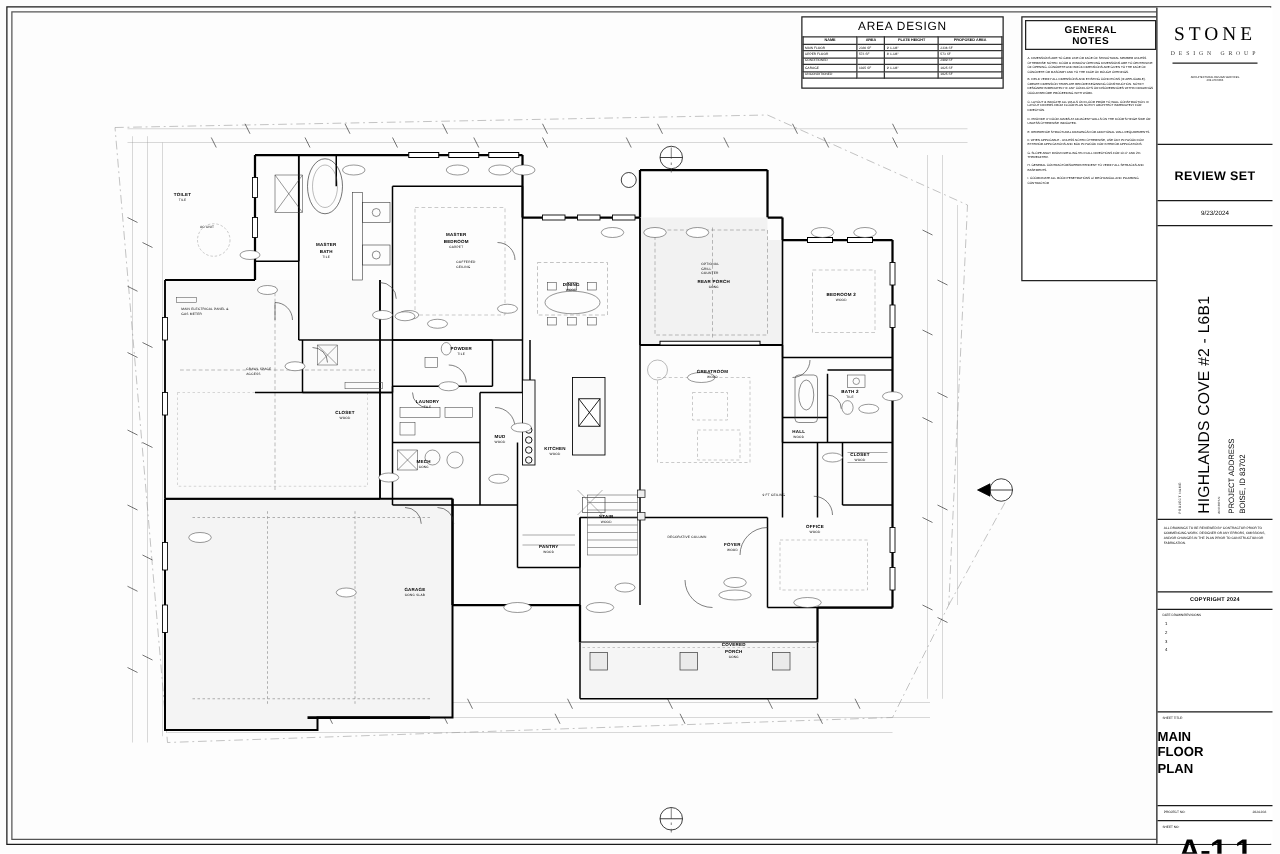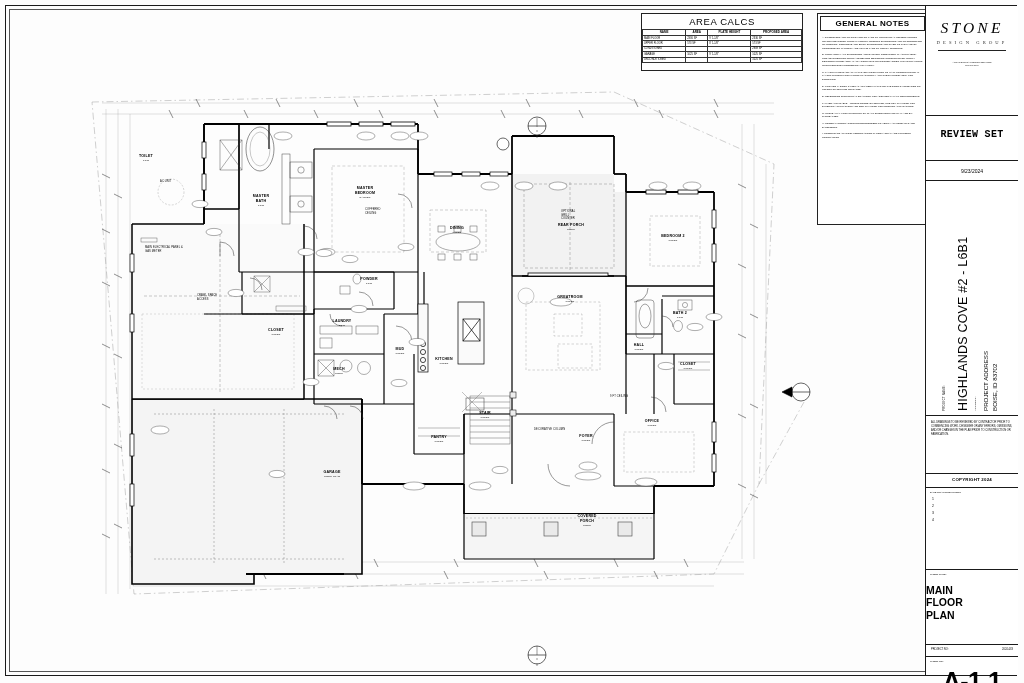--- a/index.html
+++ b/index.html
@@ -16,29 +16,29 @@
 
   
   .blk{position:absolute;box-sizing:border-box;background:#fff;border:1px solid #222;}
   .blk-h{font-size:9.5px;text-align:center;font-weight:400;letter-spacing:.6px;padding:2px 0 2px;}
 
   table.calc{border-collapse:collapse;width:100%;font-size:2.6px;}
   table.calc td,table.calc th{border:.5px solid #333;padding:0.6px 1px;line-height:1.25;}
   table.calc th{font-weight:700;text-align:center;font-size:3px;}
   table.calc td.l{text-align:left;}
 
-  .gn-title{font-size:8px;font-weight:700;text-align:center;letter-spacing:.4px;border:1px solid #222;padding:2px 0;margin:2px;}
+  .gn-title{font-size:8px;font-weight:700;text-align:center;letter-spacing:.4px;border:1px solid #222;padding:2px 16px;margin:2px;}
   .gn-body{padding:3px 4px 2px 4px;}
   .gn-p{font-size:2.45px;line-height:1.45;margin:0 0 3.2px 0;text-align:left;}
 
   
   #tb{position:absolute;right:6px;top:6px;width:93px;height:669px;border-left:1px solid #1a1a1a;box-sizing:border-box;background:#fff;}
   .tbcell{border-bottom:1px solid #1a1a1a;box-sizing:border-box;position:relative;}
   .logo-wrap{padding:14px 4px 6px;text-align:center;}
-  .logo-main{font-family:"Liberation Serif",serif;font-size:15.5px;letter-spacing:3.2px;line-height:1;font-style:italic;}
+  .logo-main{font-family:"Liberation Serif",serif;font-size:15.5px;letter-spacing:3.2px;line-height:1;}
   .logo-sub{font-family:"Liberation Serif",serif;font-size:4.6px;letter-spacing:3.1px;margin-top:4px;color:#333;}
   .logo-rule{height:1px;background:#222;margin:5px 8px 5px;}
   .logo-addr{font-size:2.2px;line-height:1.45;color:#222;margin-top:10px;}
   .review{font-size:10px;font-weight:700;text-align:center;letter-spacing:.3px;padding:13px 0;}
   .dateline{font-size:5px;text-align:center;padding:5px 0;}
 
   .vertwrap{position:relative;height:235px;}
   .vert{position:absolute;transform-origin:0 0;white-space:nowrap;}
   .v-proj-lbl{font-size:2.6px;letter-spacing:.4px;}
   .v-proj{font-size:12.5px;letter-spacing:.2px;}
@@ -641,21 +641,21 @@
         <div class="notelbl" style="left: 183px; top: 280px;">CRAWL SPACE<br>ACCESS</div>
         <div class="notelbl" style="left: 547px; top: 196px;">OPTIONAL<br>GRILL<br>COUNTER</div>
         <div class="notelbl" style="left: 351px; top: 194px;">COFFERED<br>CEILING</div>
         <div class="notelbl" style="left: 520px; top: 414px;">DECORATIVE COLUMN</div>
         <div class="notelbl" style="left: 596px; top: 381px;">9 FT CEILING</div>
       </div>
   </div>
 
 
   <div class="blk" style="left:641px;top:13px;width:162px;height:58px;">
-    <div class="blk-h">AREA CALCS</div>
+    <div class="blk-h">AREA DESIGN</div>
     <table class="calc">
       <thead>
           <tr id="calc-head">
             <th>NAME</th>
             <th>AREA</th>
             <th>PLATE HEIGHT</th>
             <th>PROPOSED AREA</th>
           </tr>
         </thead>
       <tbody id="calc-body">
@@ -710,21 +710,21 @@
 
   <div id="tb">
 
     <div class="tbcell logo-wrap" style="height:110px;">
       <div class="logo-main">STONE</div>
       <div class="logo-sub">DESIGN GROUP</div>
       <div class="logo-rule"></div>
       <div class="logo-addr" id="logo-addr">ARCHITECTURAL DESIGN SERVICES<br>208.340.5066</div>
     </div>
 
-    <div class="tbcell" style="height:45px;display:flex;align-items:flex-start;justify-content:center;font-family:Liberation Mono, monospace;">
+    <div class="tbcell" style="height:45px;display:flex;align-items:flex-end;justify-content:center;">
       <div class="review">REVIEW SET</div>
     </div>
 
     <div class="tbcell" style="height:20px;display:flex;align-items:center;justify-content:center;">
       <div class="dateline">9/23/2024</div>
     </div>
 
     <div class="tbcell vertwrap">
       <div class="vert v-proj" style="left:30px;top:230px;transform:rotate(-90deg);">HIGHLANDS COVE #2 - L6B1</div>
       <div class="vert v-proj-lbl" style="left:17px;top:230px;transform:rotate(-90deg);">PROJECT NAME:</div>

